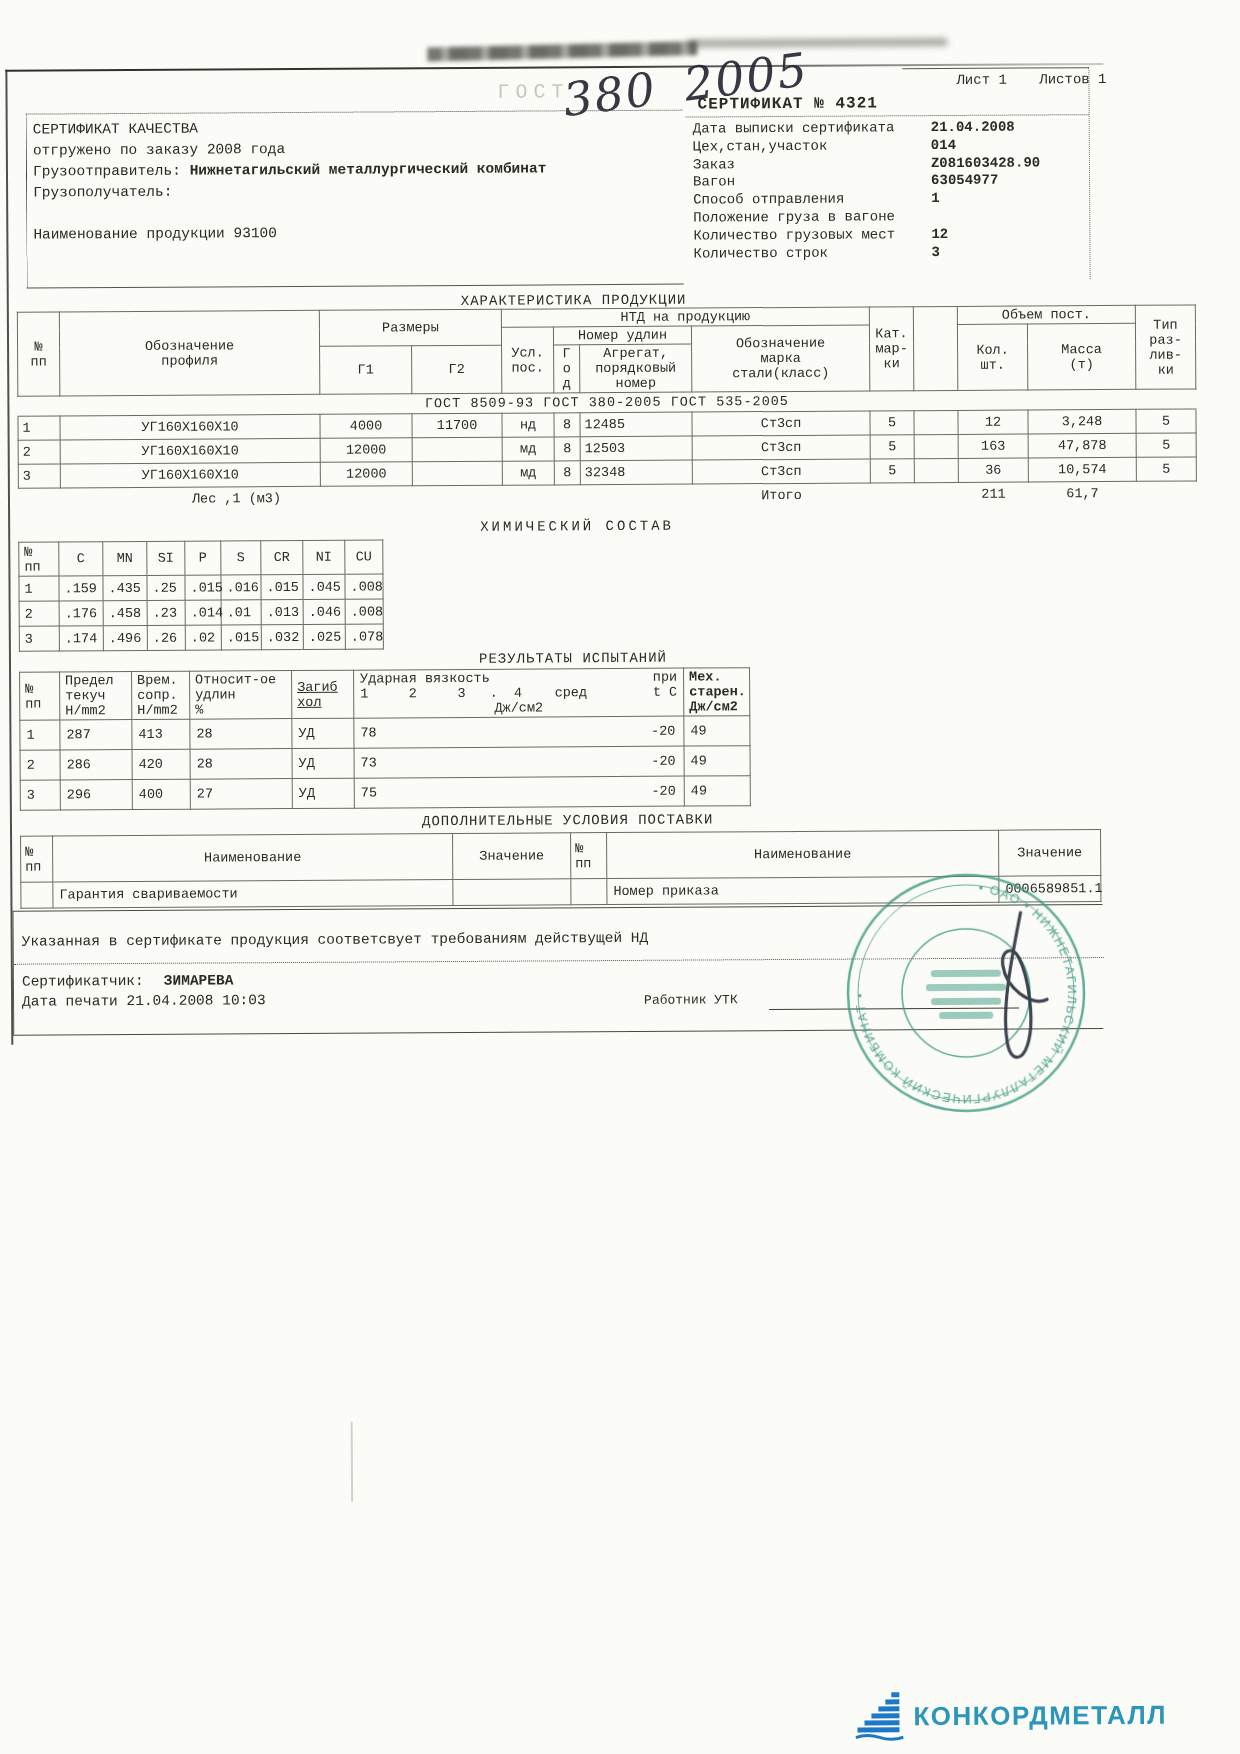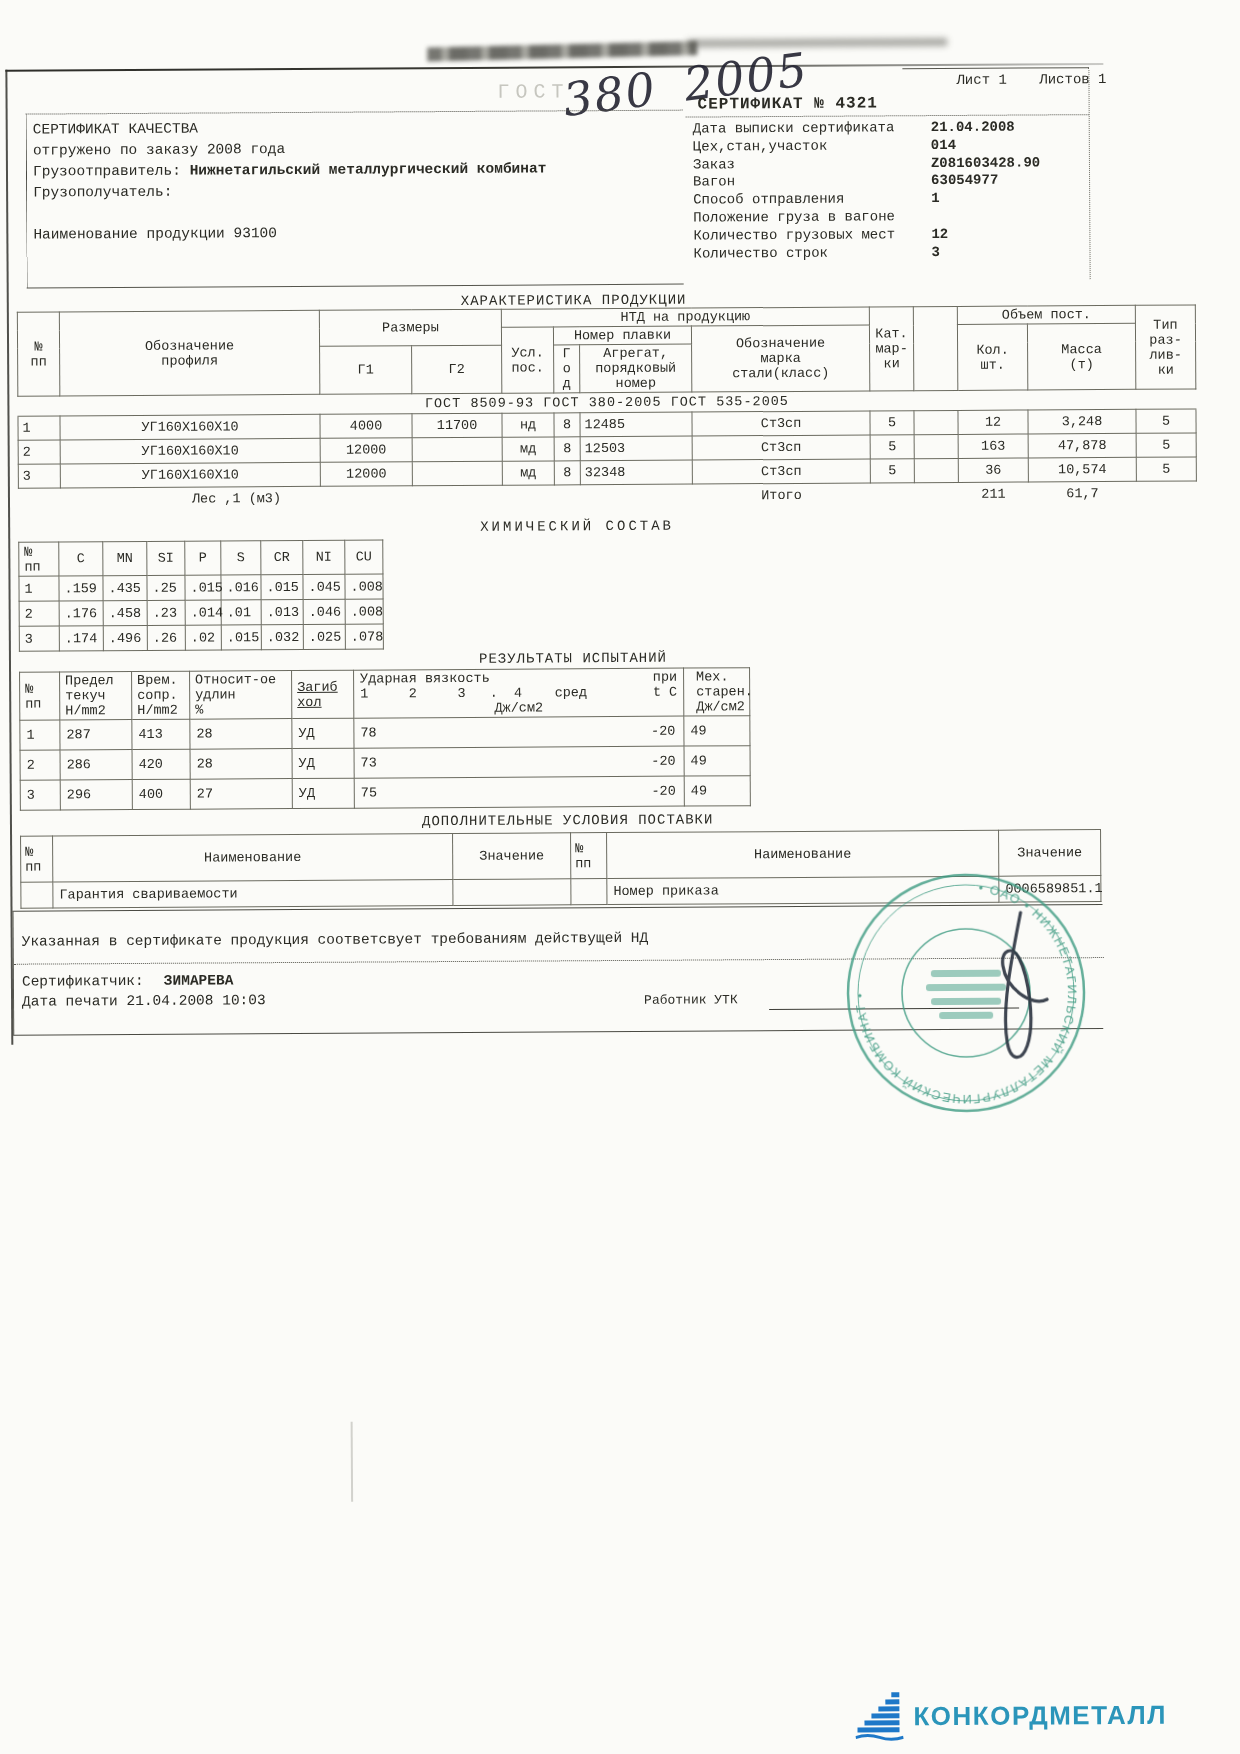--- a/index.html
+++ b/index.html
@@ -203,21 +203,21 @@
           <th rowspan="3"></th>
           <th colspan="2">Объем пост.</th>
           <th rowspan="3" class="pre">Тип
 раз-
 лив-
 ки</th>
         </tr>
         <tr>
           <th rowspan="2" class="pre">Усл.
 пос.</th>
-          <th colspan="2">Номер плавки</th>
+          <th colspan="2">Номер удлин</th>
           <th rowspan="2" class="pre">Обозначение
 марка
 стали(класс)</th>
           <th rowspan="2" class="pre">Кол.
 шт.</th>
           <th rowspan="2" class="pre">Масса
 (т)</th>
         </tr>
         <tr>
           <th>Г1</th>
@@ -383,21 +383,21 @@
           <th class="pre l" style="padding-left:5px;">Относит-ое
 удлин
 %</th>
           <th class="pre l" style="padding-left:5px;text-decoration:underline;">Загиб
 хол</th>
           <th class="imp-head">
             <div class="imp-row"><span>Ударная вязкость</span><span>при</span></div>
             <div class="imp-row"><span>1     2     3   .  4    сред</span><span>t C</span></div>
             <div class="imp-center">Дж/см2</div>
           </th>
-          <th class="pre l" style="padding-left:12px;">Мех.
+          <th class="pre l" style="padding-left:5px;font-weight:bold;">Мех.
 старен.
 Дж/см2</th>
         </tr>
       </thead>
       <tbody>
         <tr>
           <td>1</td>
           <td>287</td>
           <td>413</td>
           <td>28</td>

